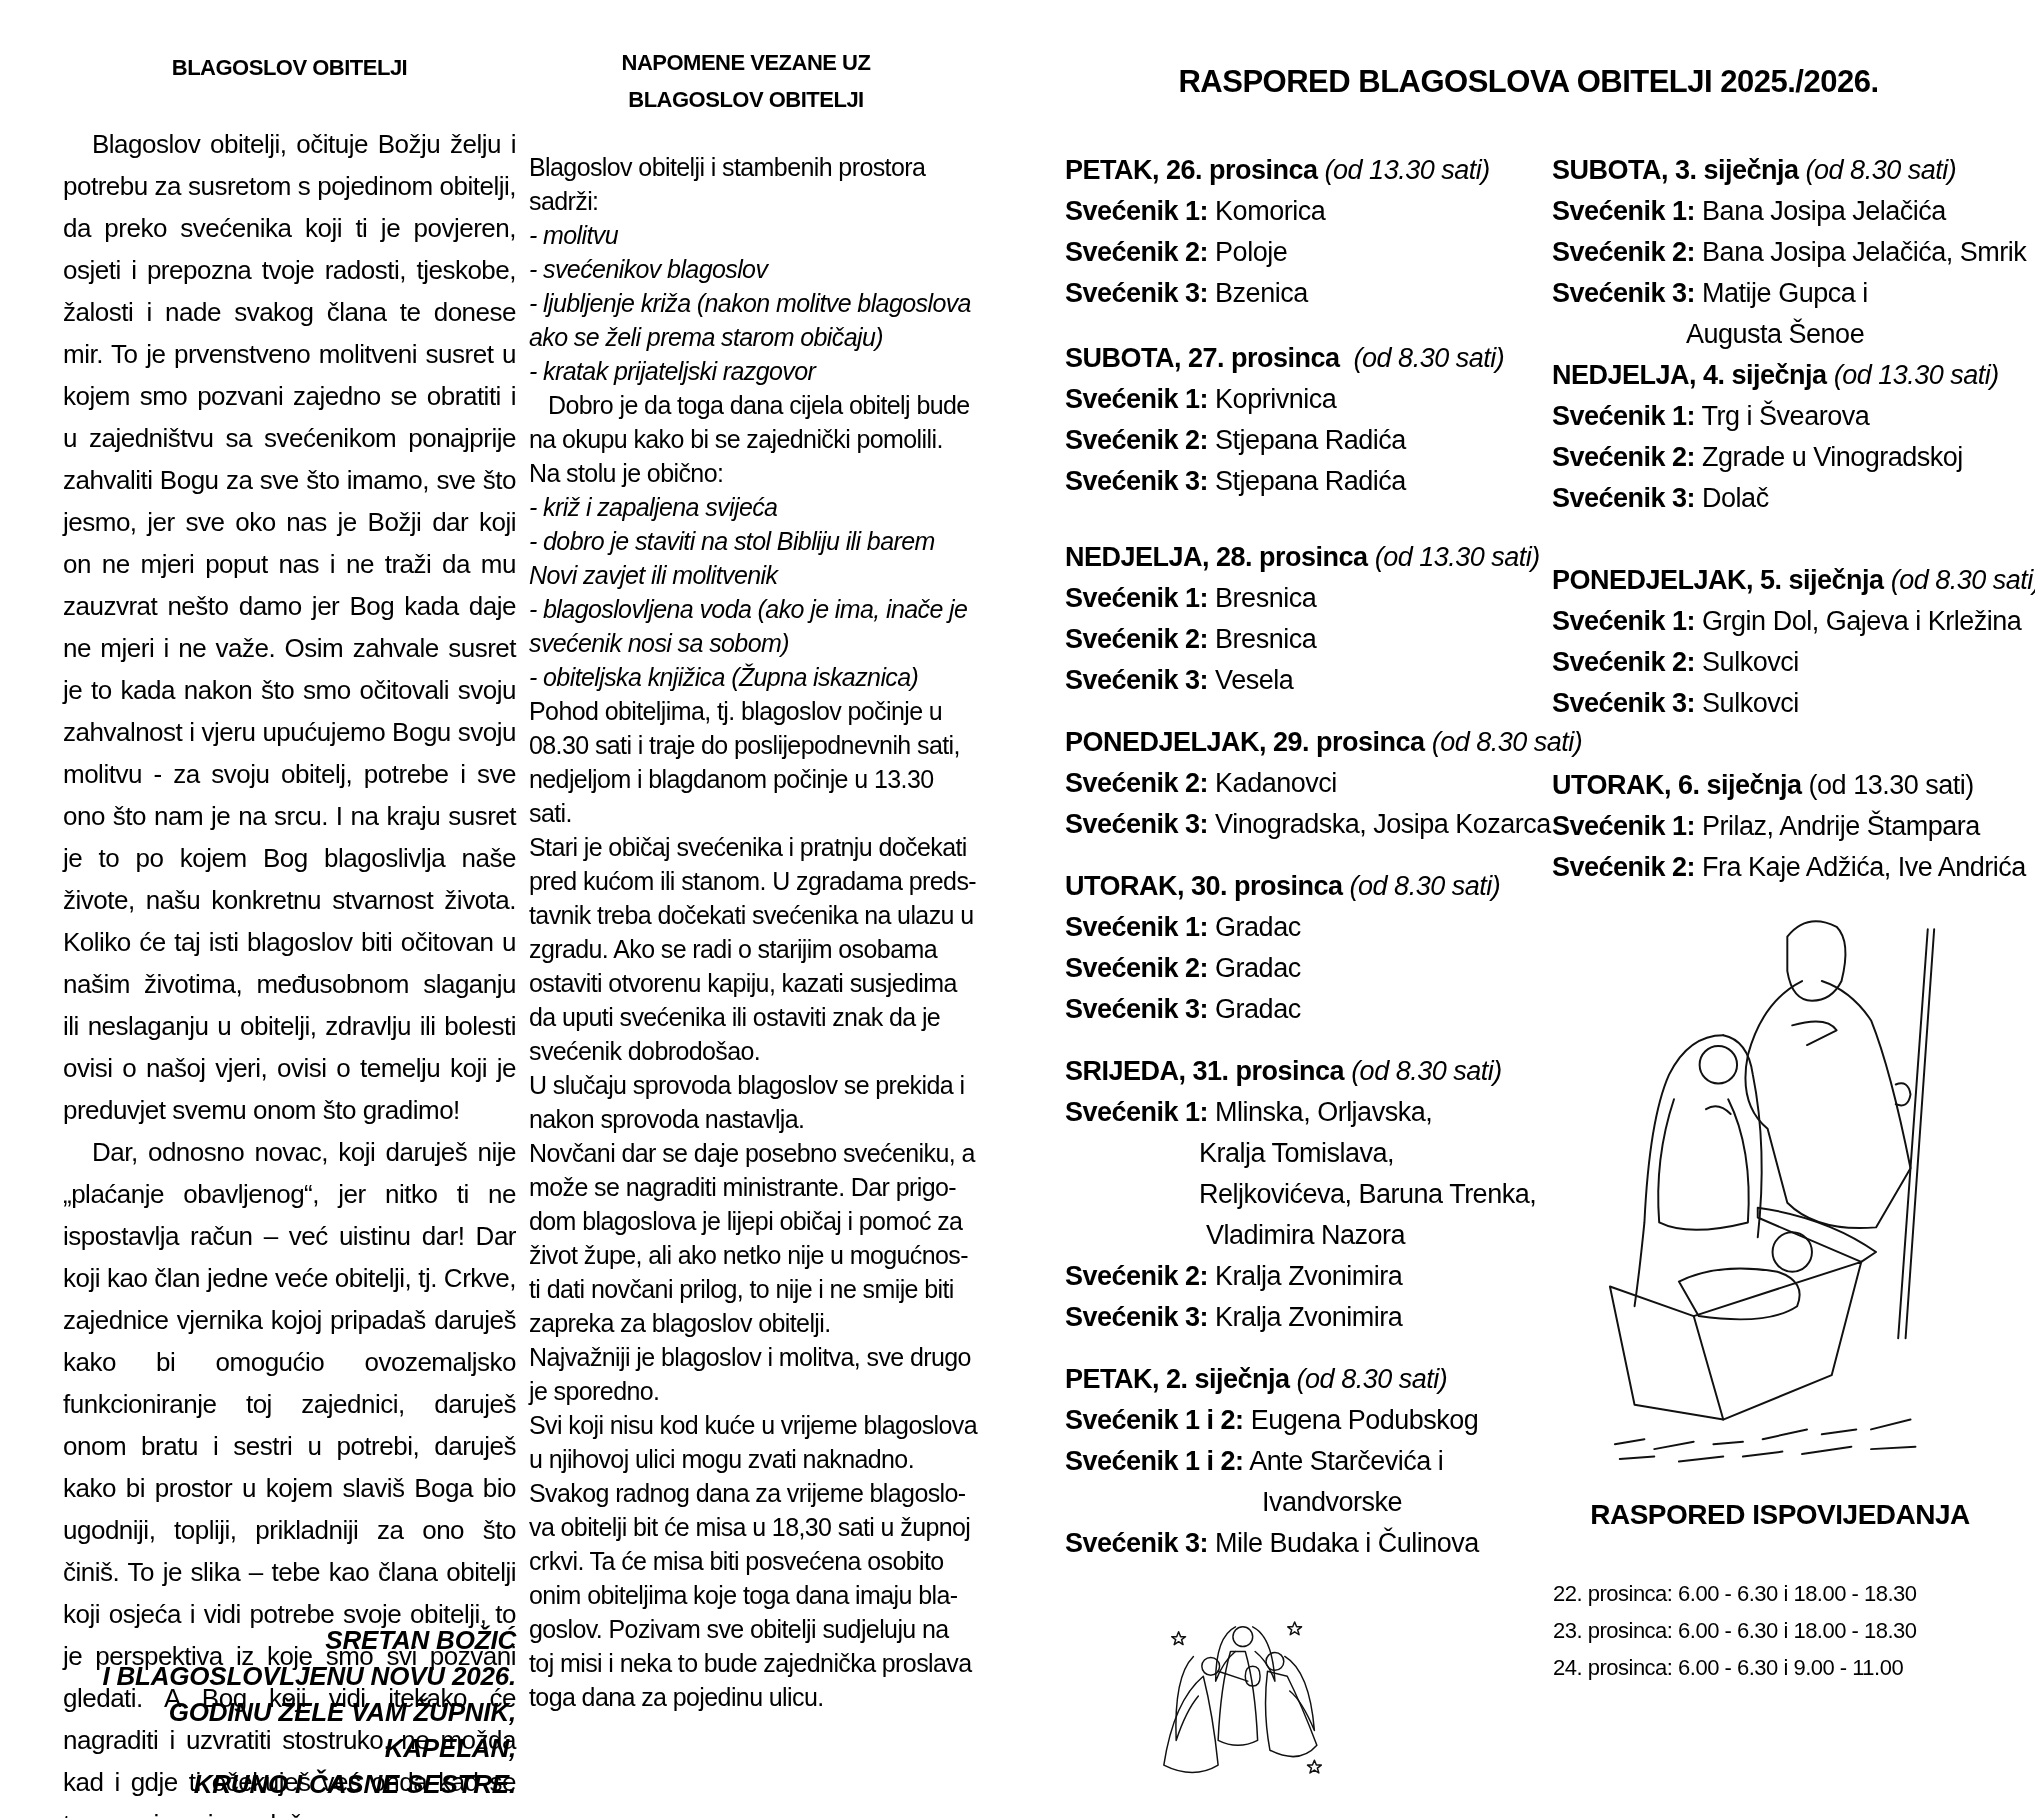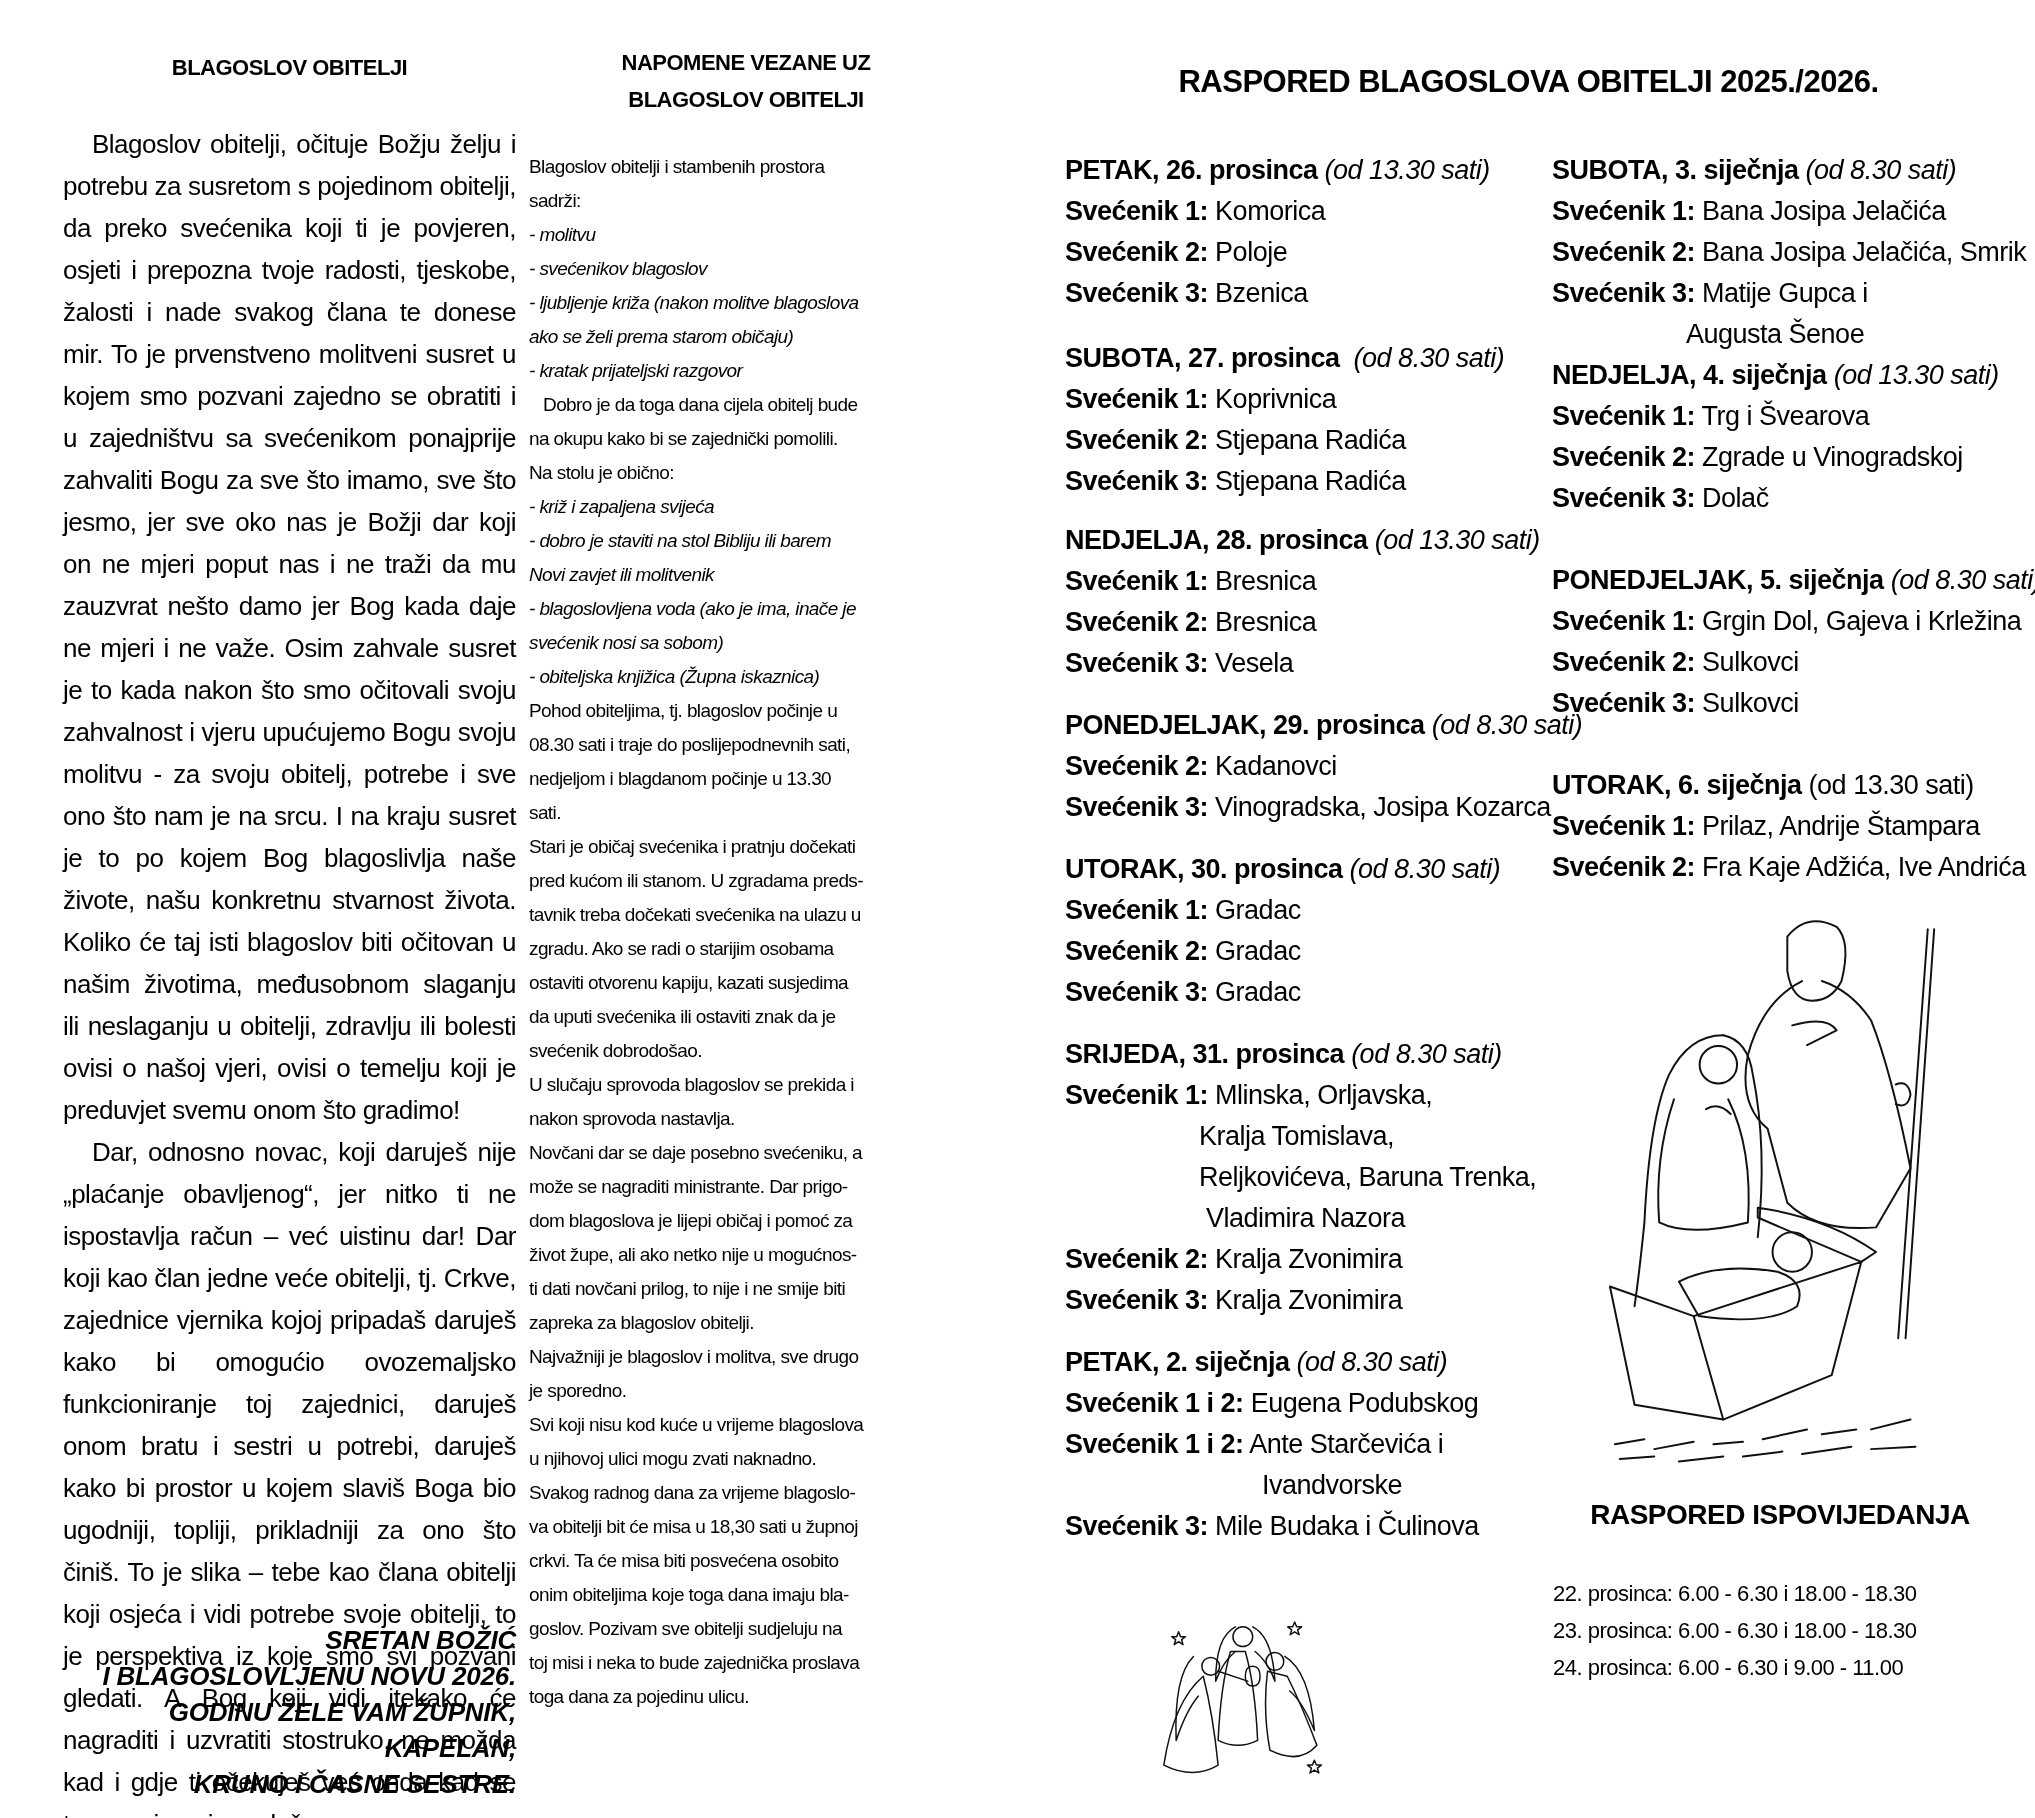--- a/index.html
+++ b/index.html
@@ -3,21 +3,21 @@
 <meta charset="utf-8">
 <style>
   html, body { margin:0; padding:0; background:#fff; }
   body { width:2035px; height:1818px; position:relative; overflow:hidden; color:#000;
          font-family:"Liberation Sans", sans-serif; }
   .abs { position:absolute; }
   .h { font-weight:bold; text-align:center; font-size:22px; letter-spacing:-0.5px; }
   .col1 { left:63px; top:123px; width:453px; font-size:26px; line-height:42px; text-align:justify; letter-spacing:-0.5px; }
   .col1 p { margin:0; text-indent:29px; }
   .greet { left:63px; top:1622px; width:453px; text-align:right; font-style:italic; font-weight:bold; font-size:26px; line-height:36px; letter-spacing:-0.2px; }
-  .col2 { left:529px; top:150px; width:446px; font-size:19px; line-height:34px; letter-spacing:-0.6px; }
+  .col2 { left:529px; top:150px; width:446px; font-size:25px; line-height:34px; letter-spacing:-0.6px; }
   .col2 .ln { display:block; white-space:nowrap; }
   .col2 .it { font-style:italic; }
   .title-main { left:1134px; top:64px; width:789px; font-size:31px; font-weight:bold; text-align:center; letter-spacing:-0.5px; }
   .sched { font-size:27px; line-height:41px; letter-spacing:-0.5px; white-space:nowrap; }
   .day { font-weight:bold; }
   .day .time { font-weight:normal; font-style:italic; }
   .day .time.up { font-style:normal; }
   .lbl { font-weight:bold; }
   .confh { left:1553px; top:1499px; width:454px; font-size:28px; font-weight:bold; text-align:center; letter-spacing:-0.5px; }
   .conf { left:1553px; top:1575px; font-size:22px; line-height:37px; letter-spacing:-0.5px; white-space:nowrap; }
@@ -101,21 +101,21 @@
       <div><span class="lbl">Svećenik 1:</span> <span>Komorica</span></div>
       <div><span class="lbl">Svećenik 2:</span> <span>Poloje</span></div>
       <div><span class="lbl">Svećenik 3:</span> <span>Bzenica</span></div>
     </div>
     <div style="margin-top: 24px;">
       <div class="day"><span>SUBOTA, 27. prosinca</span> <span class="time" style="white-space: pre;"> (od 8.30 sati)</span></div>
       <div><span class="lbl">Svećenik 1:</span> <span>Koprivnica</span></div>
       <div><span class="lbl">Svećenik 2:</span> <span>Stjepana Radića</span></div>
       <div><span class="lbl">Svećenik 3:</span> <span>Stjepana Radića</span></div>
     </div>
-    <div style="margin-top: 18px;">
+    <div style="margin-top: 35px;">
       <div class="day"><span>NEDJELJA, 28. prosinca</span> <span class="time" style="white-space: pre;">(od 13.30 sati)</span></div>
       <div><span class="lbl">Svećenik 1:</span> <span>Bresnica</span></div>
       <div><span class="lbl">Svećenik 2:</span> <span>Bresnica</span></div>
       <div><span class="lbl">Svećenik 3:</span> <span>Vesela</span></div>
     </div>
     <div style="margin-top: 21px;">
       <div class="day"><span>PONEDJELJAK, 29. prosinca</span> <span class="time" style="white-space: pre;">(od 8.30 sati)</span></div>
       <div><span class="lbl">Svećenik 2:</span> <span>Kadanovci</span></div>
       <div><span class="lbl">Svećenik 3:</span> <span>Vinogradska, Josipa Kozarca</span></div>
     </div>

